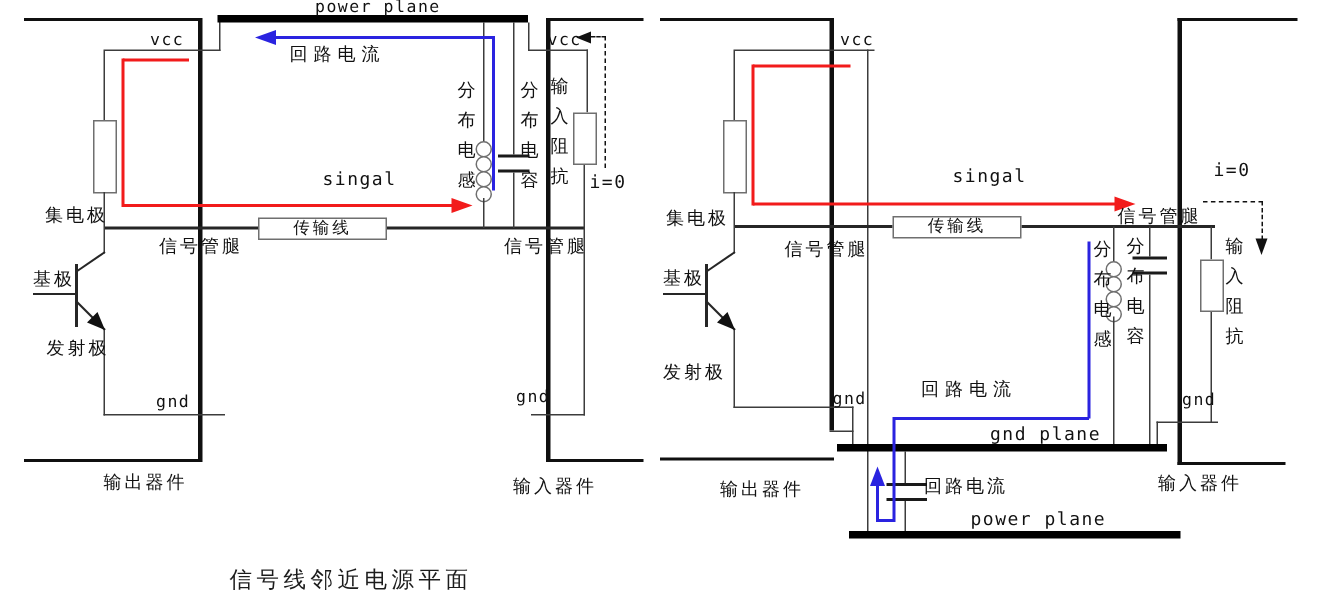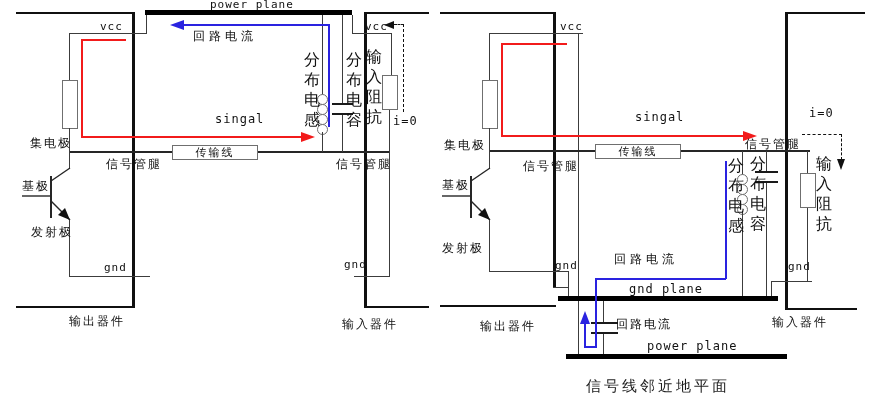--- a/index.html
+++ b/index.html
@@ -10,21 +10,21 @@
   .h2{height:2px;background:#262626;}
   .v{width:1px;background:#3c3c3c;}
   .edge{background:#101010;}
   .bar{height:5px;background:#000;}
   .cph{height:2px;background:#1a1a1a;}
   .redl{background:#f21b1b;}
   .bluel{background:#2a23e0;}
   .comp{position:absolute;border:1px solid #6f6f6f;background:#fff;}
   .lbl{position:absolute;white-space:nowrap;font-size:12px;letter-spacing:2px;line-height:13px;}
   .mono{font-family:"DejaVu Sans Mono","Liberation Mono",monospace;font-size:11px;letter-spacing:1px;}
-  .vtext{position:absolute;width:14px;font-size:16px;line-height:20px;letter-spacing:0;
+  .vtext{position:absolute;width:14px;font-size:12px;line-height:20px;letter-spacing:0;
          text-align:center;word-break:break-all;}
   .caption{position:absolute;font-size:15px;letter-spacing:3px;color:#1c1c1c;}
   .tlbox{position:absolute;border:1px solid #6f6f6f;background:#fff;text-align:center;
          font-size:11px;letter-spacing:2px;line-height:12px;}
   .dash-h{position:absolute;height:0;border-top:1px dashed #111;}
   .dash-v{position:absolute;width:0;border-left:1px dashed #111;}
   .ar{position:absolute;width:0;height:0;}
   .ar-r-red{border-top:5px solid transparent;border-bottom:5px solid transparent;border-left:14px solid #f21b1b;}
   .ar-l-blue{border-top:5px solid transparent;border-bottom:5px solid transparent;border-right:14px solid #2a23e0;}
   .ar-u-blue{border-left:5px solid transparent;border-right:5px solid transparent;border-bottom:13px solid #2a23e0;}
@@ -113,20 +113,21 @@
   <div class="lbl" style="left:22px;top:180px;">基极</div>
   <div class="lbl" style="left:31px;top:226px;">发射极</div>
   <div class="lbl mono" style="left:104px;top:261px;">gnd</div>
   <div class="lbl mono" style="left:344px;top:258px;">gnd</div>
   <div class="lbl" style="left:69px;top:315px;">输出器件</div>
   <div class="lbl" style="left:342px;top:318px;">输入器件</div>
   <div class="vtext" style="left:304px;top:50px;">分布电感</div>
   <div class="vtext" style="left:346px;top:50px;">分布电容</div>
   <div class="vtext" style="left:366px;top:47px;">输入阻抗</div>
   <div class="lbl mono" style="left:393px;top:115px;font-size:12px;">i=0</div>
+  <div class="caption" style="left:153px;top:377px;">信号线邻近电源平面</div>
 
   <div class="h h2 edge" style="left:440px;top:12px;width:116px;"></div>
   <div class="v edge" style="left:553px;top:12px;width:3px;height:275px;"></div>
   <div class="h" style="left:553px;top:287px;width:16px;"></div>
   <div class="h h2 edge" style="left:440px;top:305px;width:116px;"></div>
 
   <div class="v edge" style="left:785px;top:12px;width:3px;height:298px;"></div>
   <div class="h h2 edge" style="left:785px;top:12px;width:80px;"></div>
   <div class="h h2 edge" style="left:785px;top:308px;width:72px;"></div>
 
@@ -202,20 +203,19 @@
   <div class="lbl" style="left:442px;top:242px;">发射极</div>
   <div class="lbl" style="left:523px;top:160px;">信号管腿</div>
   <div class="lbl" style="left:745px;top:138px;">信号管腿</div>
   <div class="lbl mono" style="left:809px;top:107px;font-size:12px;">i=0</div>
   <div class="vtext" style="left:728px;top:156px;">分布电感</div>
   <div class="vtext" style="left:750px;top:154px;">分布电容</div>
   <div class="vtext" style="left:816px;top:154px;">输入阻抗</div>
   <div class="lbl mono" style="left:555px;top:259px;">gnd</div>
   <div class="lbl mono" style="left:788px;top:260px;">gnd</div>
   <div class="lbl" style="left:614px;top:253px;letter-spacing:4px;">回路电流</div>
-  <div class="lbl mono" style="left:629px;top:283px;font-size:12px;">gnd plane</div>
+  <div class="lbl mono" style="left:660px;top:283px;font-size:12px;">gnd plane</div>
   <div class="lbl" style="left:616px;top:318px;">回路电流</div>
   <div class="lbl mono" style="left:647px;top:340px;font-size:12px;">power plane</div>
   <div class="lbl" style="left:480px;top:320px;">输出器件</div>
   <div class="lbl" style="left:772px;top:316px;">输入器件</div>
-  <div class="caption" style="left:586px;top:377px;">信号线邻近地平面</div>
 
 </div>
 
 </body></html>

